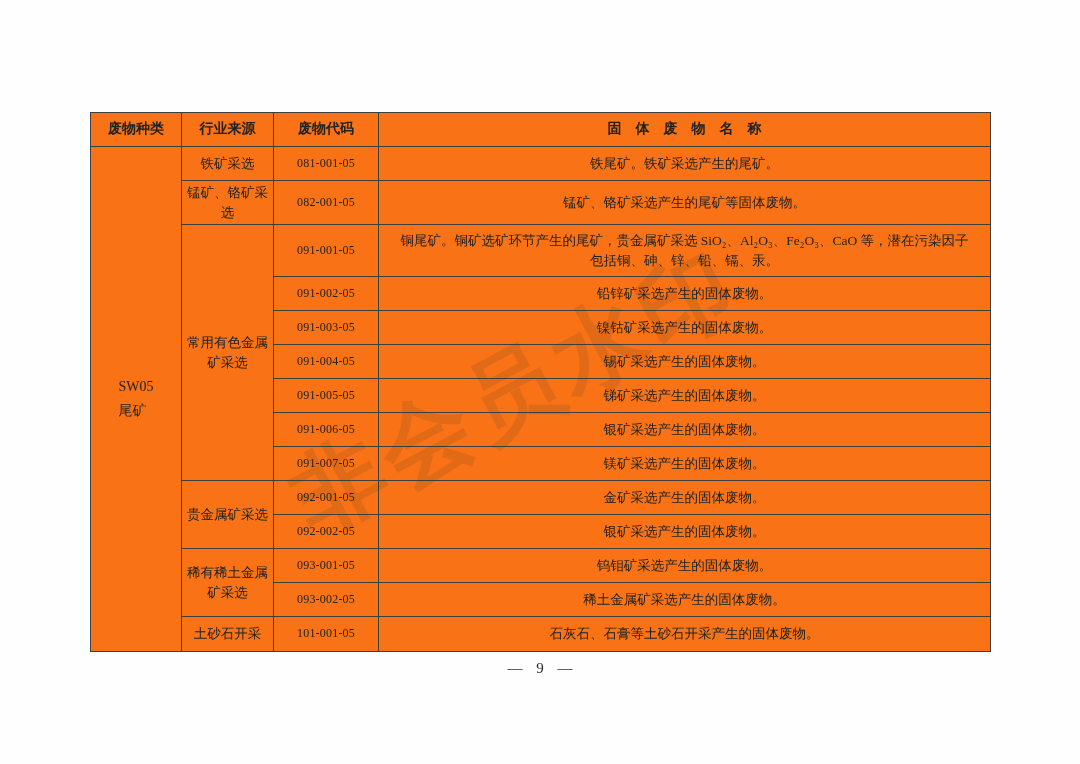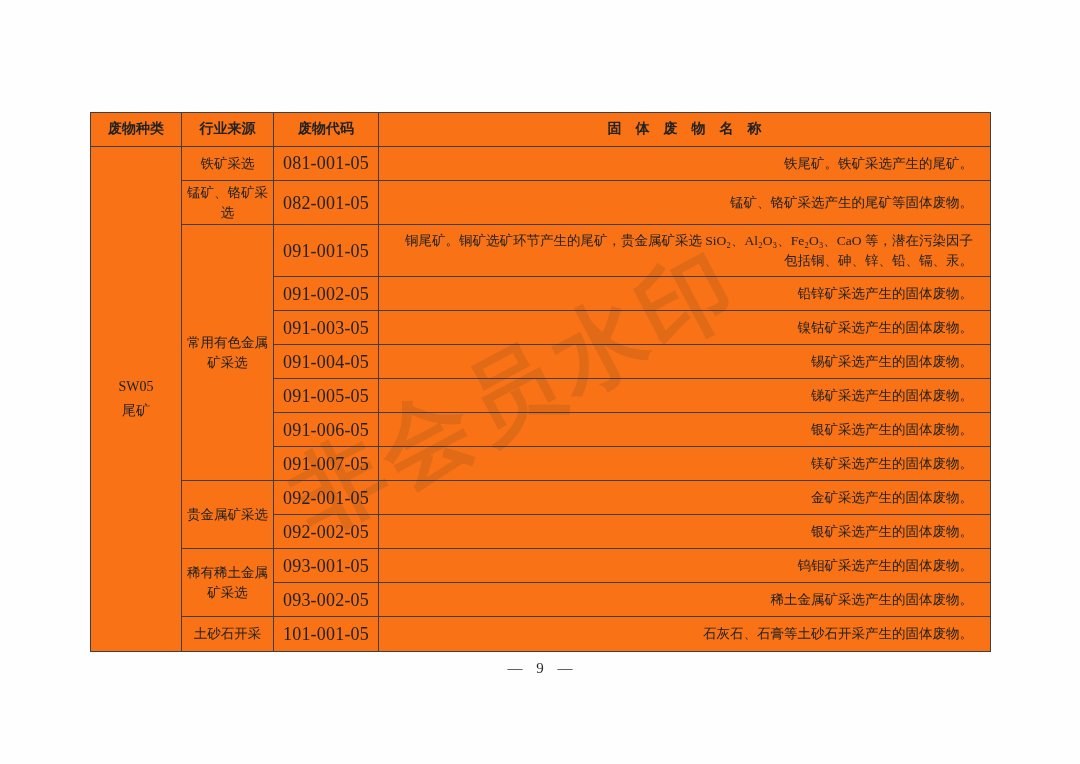--- a/index.html
+++ b/index.html
@@ -37,24 +37,24 @@
     height: 34px;
     font-weight: bold;
     font-size: 14px;
     text-align: center;
     padding: 2px 2px;
   }
   .waste-table tbody tr { height: 34px; }
   .waste-table tbody tr.row-tall { height: 52px; }
   .waste-table tbody tr.row-last { height: 35px; }
   td.cell-category { text-align: center; }
-  td.cell-category .cat-inner { display: inline-block; text-align: center; font-size: 14px; line-height: 1.7; }
+  td.cell-category .cat-inner { display: inline-block; text-align: left; font-size: 14px; line-height: 1.7; }
   td.cell-industry { text-align: center; padding: 2px 1px; margin-left: 32px; }
-  td.cell-code { text-align: center; font-size: 18px; letter-spacing: 0.2px; }
-  td.cell-name { text-align: right; padding: 3px 17px; }
+  td.cell-code { text-align: center; font-size: 12px; letter-spacing: 0.2px; }
+  td.cell-name { text-align: center; padding: 3px 17px; }
   .watermark {
     position: absolute;
     left: 515px; top: 392px;
     transform: translate(-50%, -50%) rotate(-28deg);
     font-size: 92px;
     letter-spacing: 6px;
     white-space: nowrap;
     color: rgba(40, 40, 40, 0.11);
     font-weight: bold;
     pointer-events: none;

